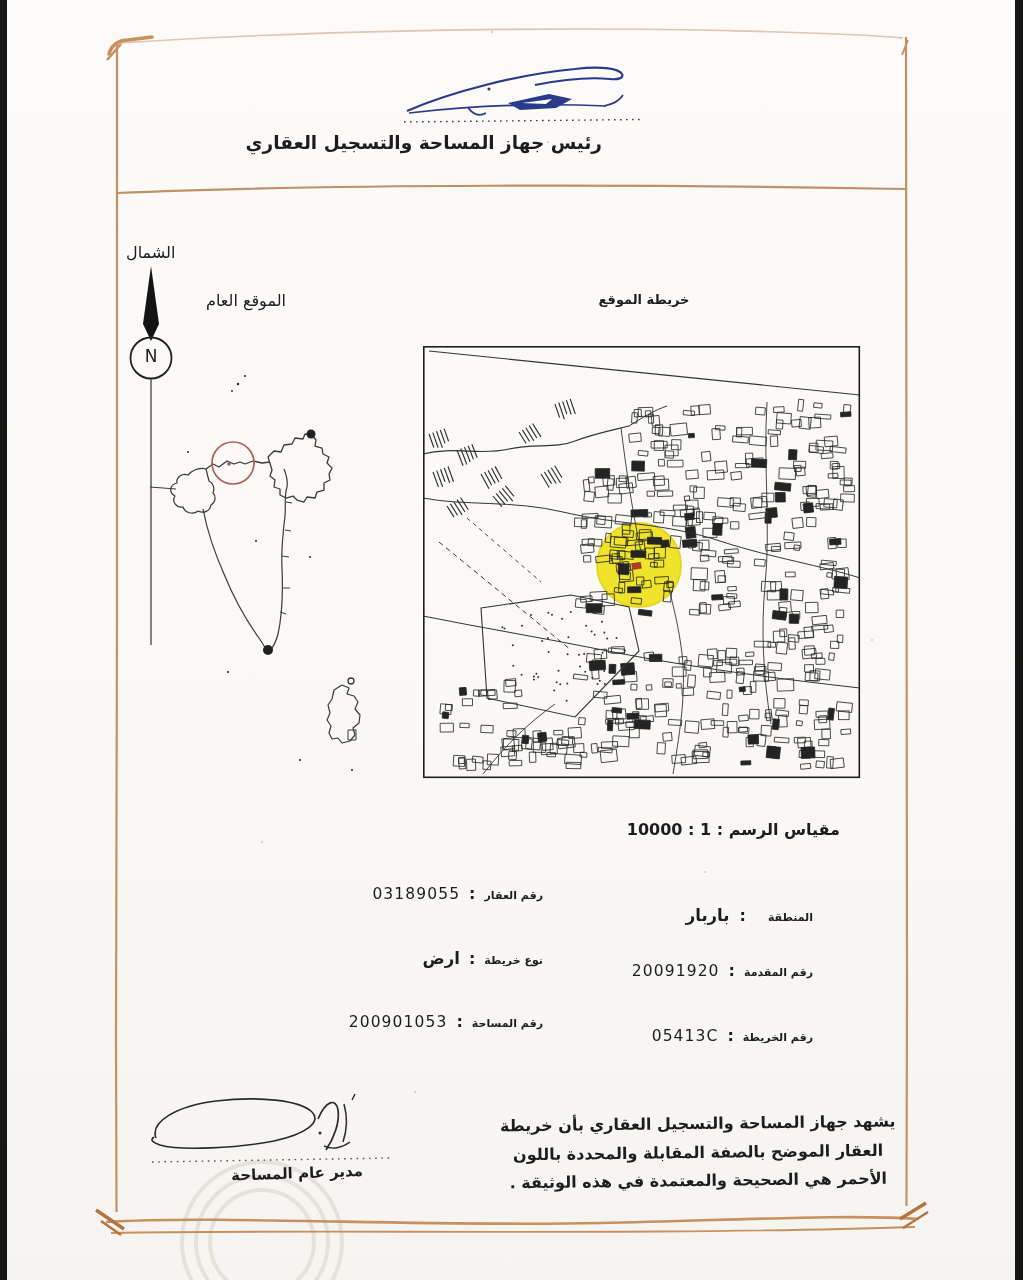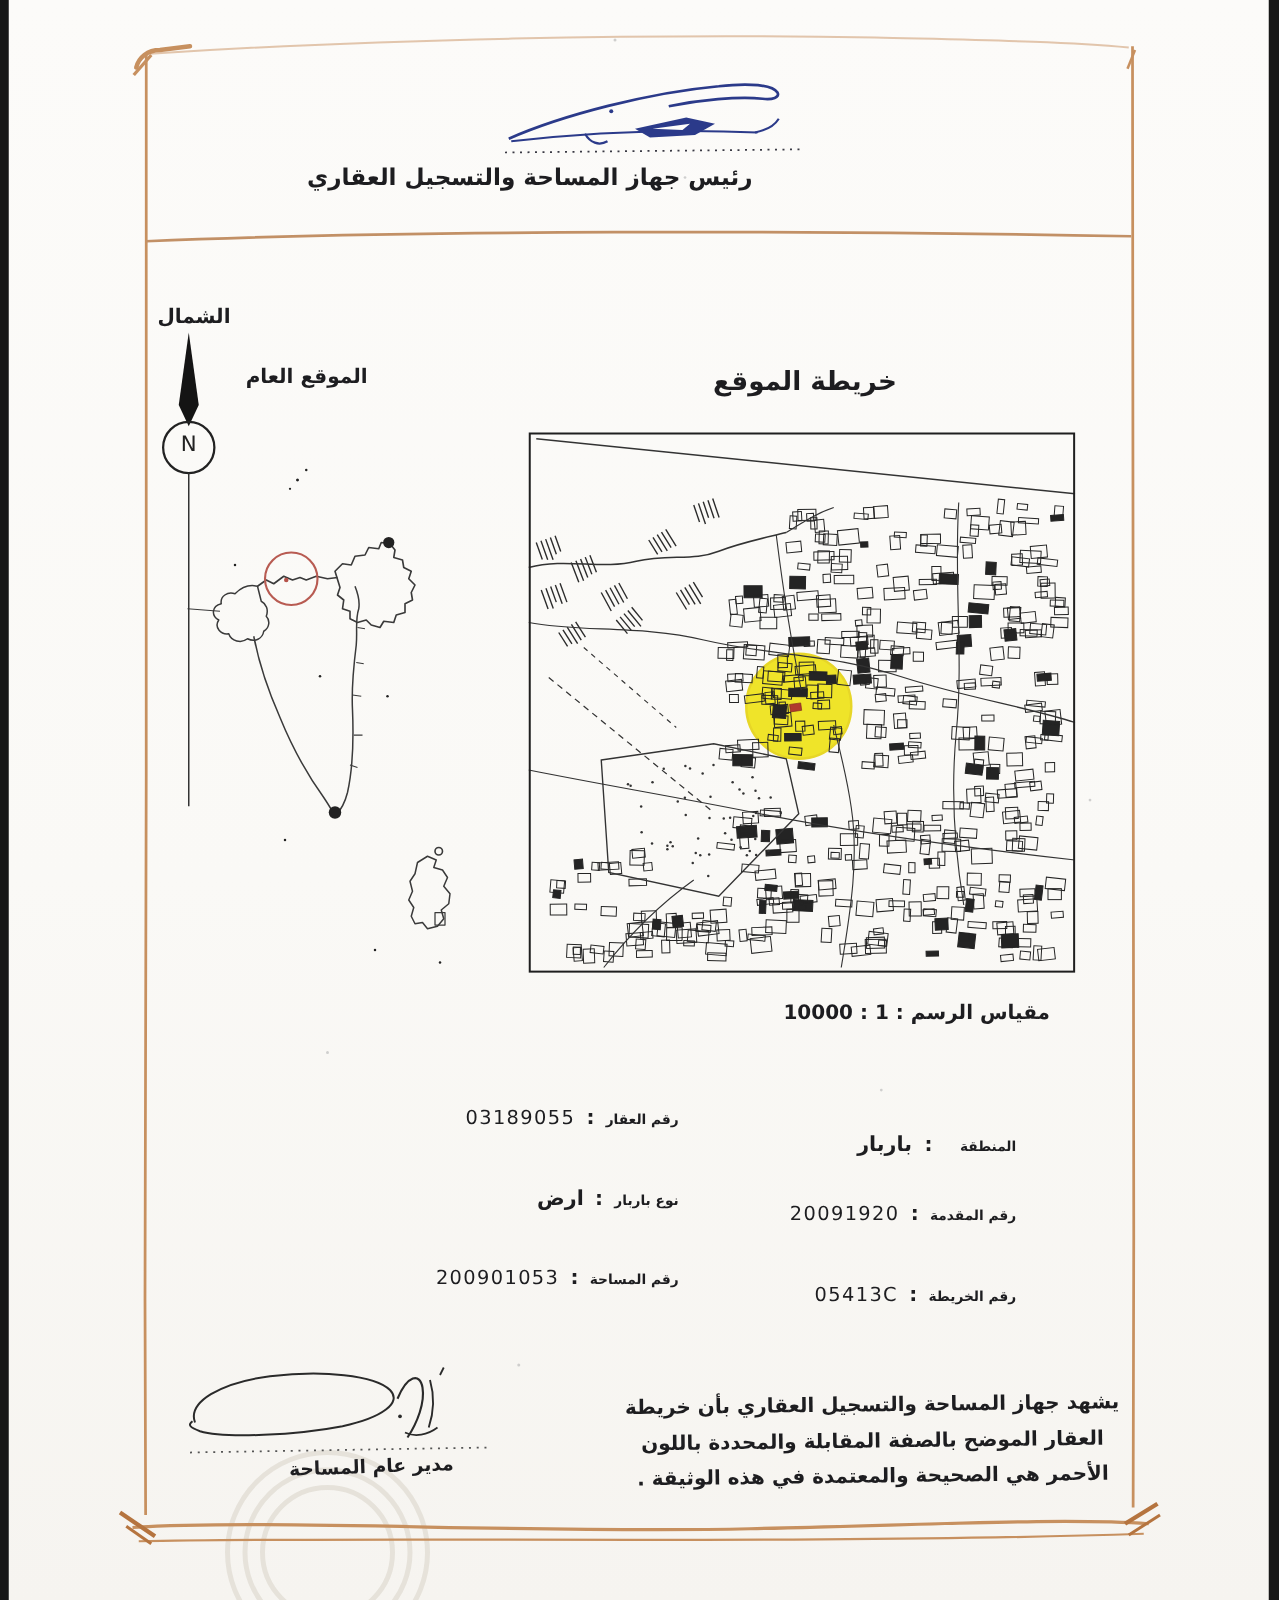--- a/index.html
+++ b/index.html
@@ -7,22 +7,22 @@
           background:linear-gradient(180deg,#fcfbf9 0%,#faf9f6 55%,#f6f4f0 100%);
           font-family:"DejaVu Sans",sans-serif;}
   .edge{position:absolute;top:0;height:100%;background:#171717;}
   .edge.l{left:0;width:7px}
   .edge.r{right:0;width:8px}
   svg.art{position:absolute;left:0;top:0;}
   .t{position:absolute;color:#1d1d20;white-space:nowrap;line-height:1.25;}
   .center{text-align:center;}
   .rtl{direction:rtl;}
   .title{font-size:18.5px;font-weight:700;}
-  .small-label{font-size:16px;font-weight:700;}
-  .map-title{font-size:21px;font-weight:700;}
+  .small-label{font-size:16px;font-weight:400;}
+  .map-title{font-size:13px;font-weight:700;}
   .scale{font-size:16px;font-weight:700;text-align:right;}
   .nletter{font-size:17px;color:#222;}
   .row{display:flex;direction:rtl;align-items:baseline;}
   .row .lbl{font-size:11px;font-weight:700;}
   .row .col{font-size:16px;font-weight:700;margin:0 9px 0 9px;}
   .row .val{direction:ltr;unicode-bidi:isolate;font-size:15.5px;letter-spacing:1.1px;}
   .row .val.ar{font-size:16.5px;font-weight:700;letter-spacing:0;text-align:right;}
   .rrow1 .col{margin-right:22px;margin-left:10px;}
   .cert{width:400px;text-align:center;transform:rotate(-0.7deg);}
   .cert-line{font-size:16px;font-weight:700;line-height:28.5px;direction:rtl;white-space:nowrap;}
@@ -718,29 +718,29 @@
   <div class="t title rtl center" style="left:322px;top:131px;width:280px;">رئيس جهاز المساحة والتسجيل العقاري</div>
 
   <div class="t small-label rtl" style="left:126px;top:243px;">الشمال</div>
 
   <div class="t nletter center" style="left:137px;top:346px;width:28px;">N</div>
 
   <div class="t small-label rtl center" style="left:198px;top:291px;width:96px;">الموقع العام</div>
 
   <div class="t map-title rtl center" style="left:568px;top:292px;width:152px;">خريطة الموقع</div>
 
-  <div class="t scale rtl" style="left:545px;top:800px;width:295px;">مقياس الرسم : 1 : 10000</div>
+  <div class="t scale rtl" style="left:545px;top:820px;width:295px;">مقياس الرسم : 1 : 10000</div>
 
   <div class="t row" style="right:480px;top:884px;">
     <span class="lbl">رقم العقار</span>
     <span class="col">:</span>
     <span class="val">03189055</span>
   </div>
   <div class="t row" style="right:480px;top:949px;">
-    <span class="lbl">نوع باربار</span>
+    <span class="lbl">نوع خريطة</span>
     <span class="col">:</span>
     <span class="val ar">ارض</span>
   </div>
   <div class="t row" style="right:480px;top:1012px;">
     <span class="lbl">رقم المساحة</span>
     <span class="col">:</span>
     <span class="val">200901053</span>
   </div>
 
   <div class="t row rrow1" style="right:210px;top:906px;">

